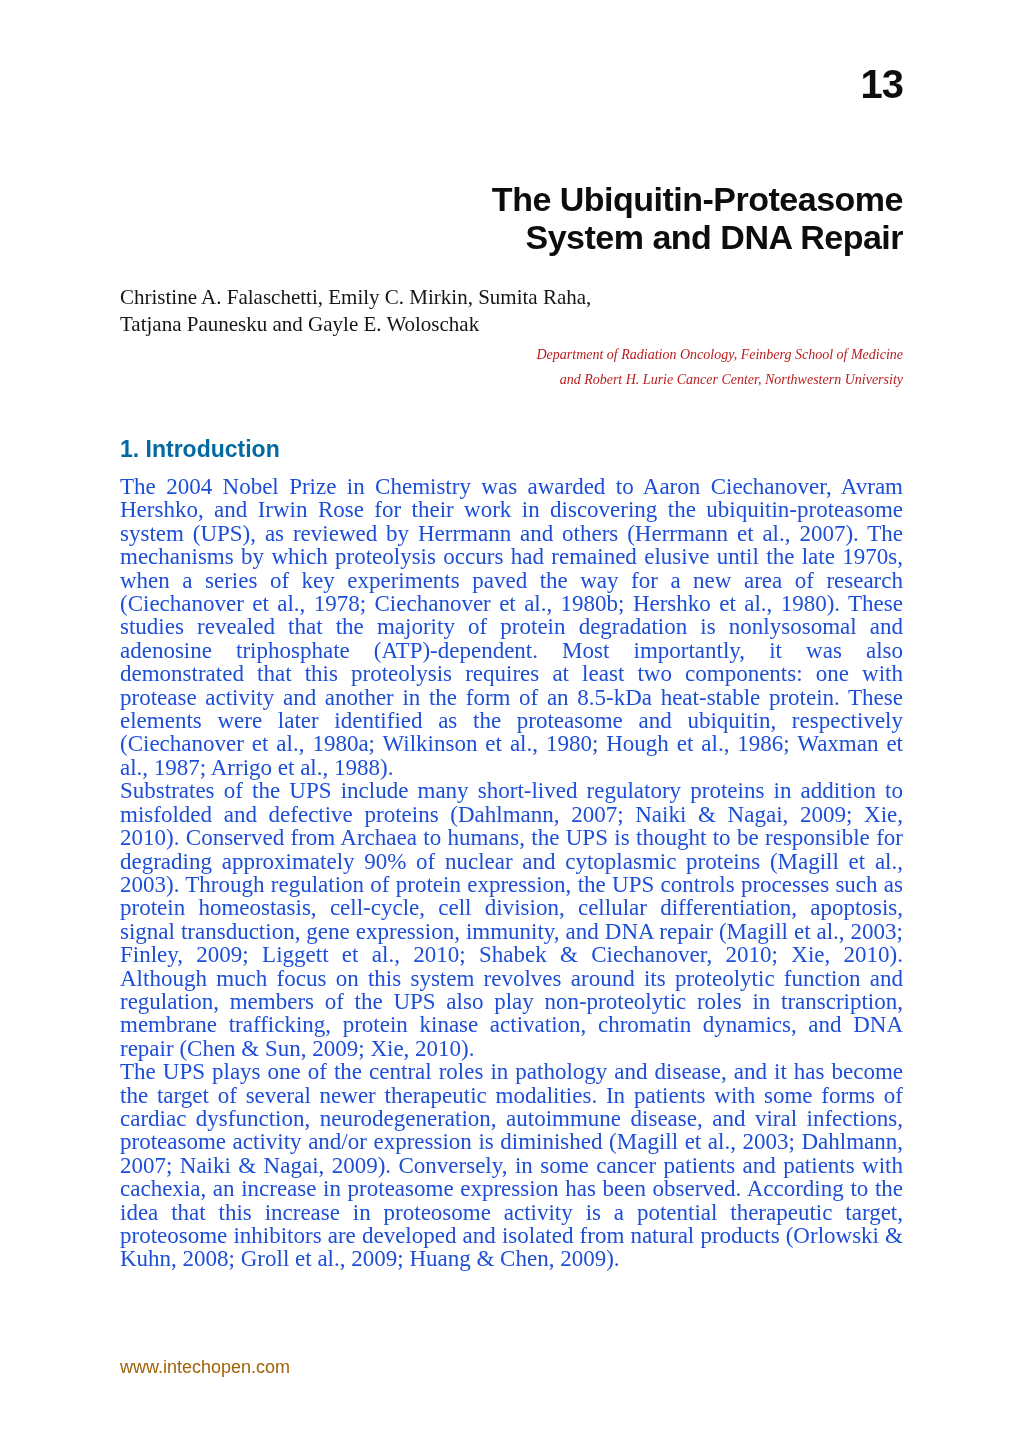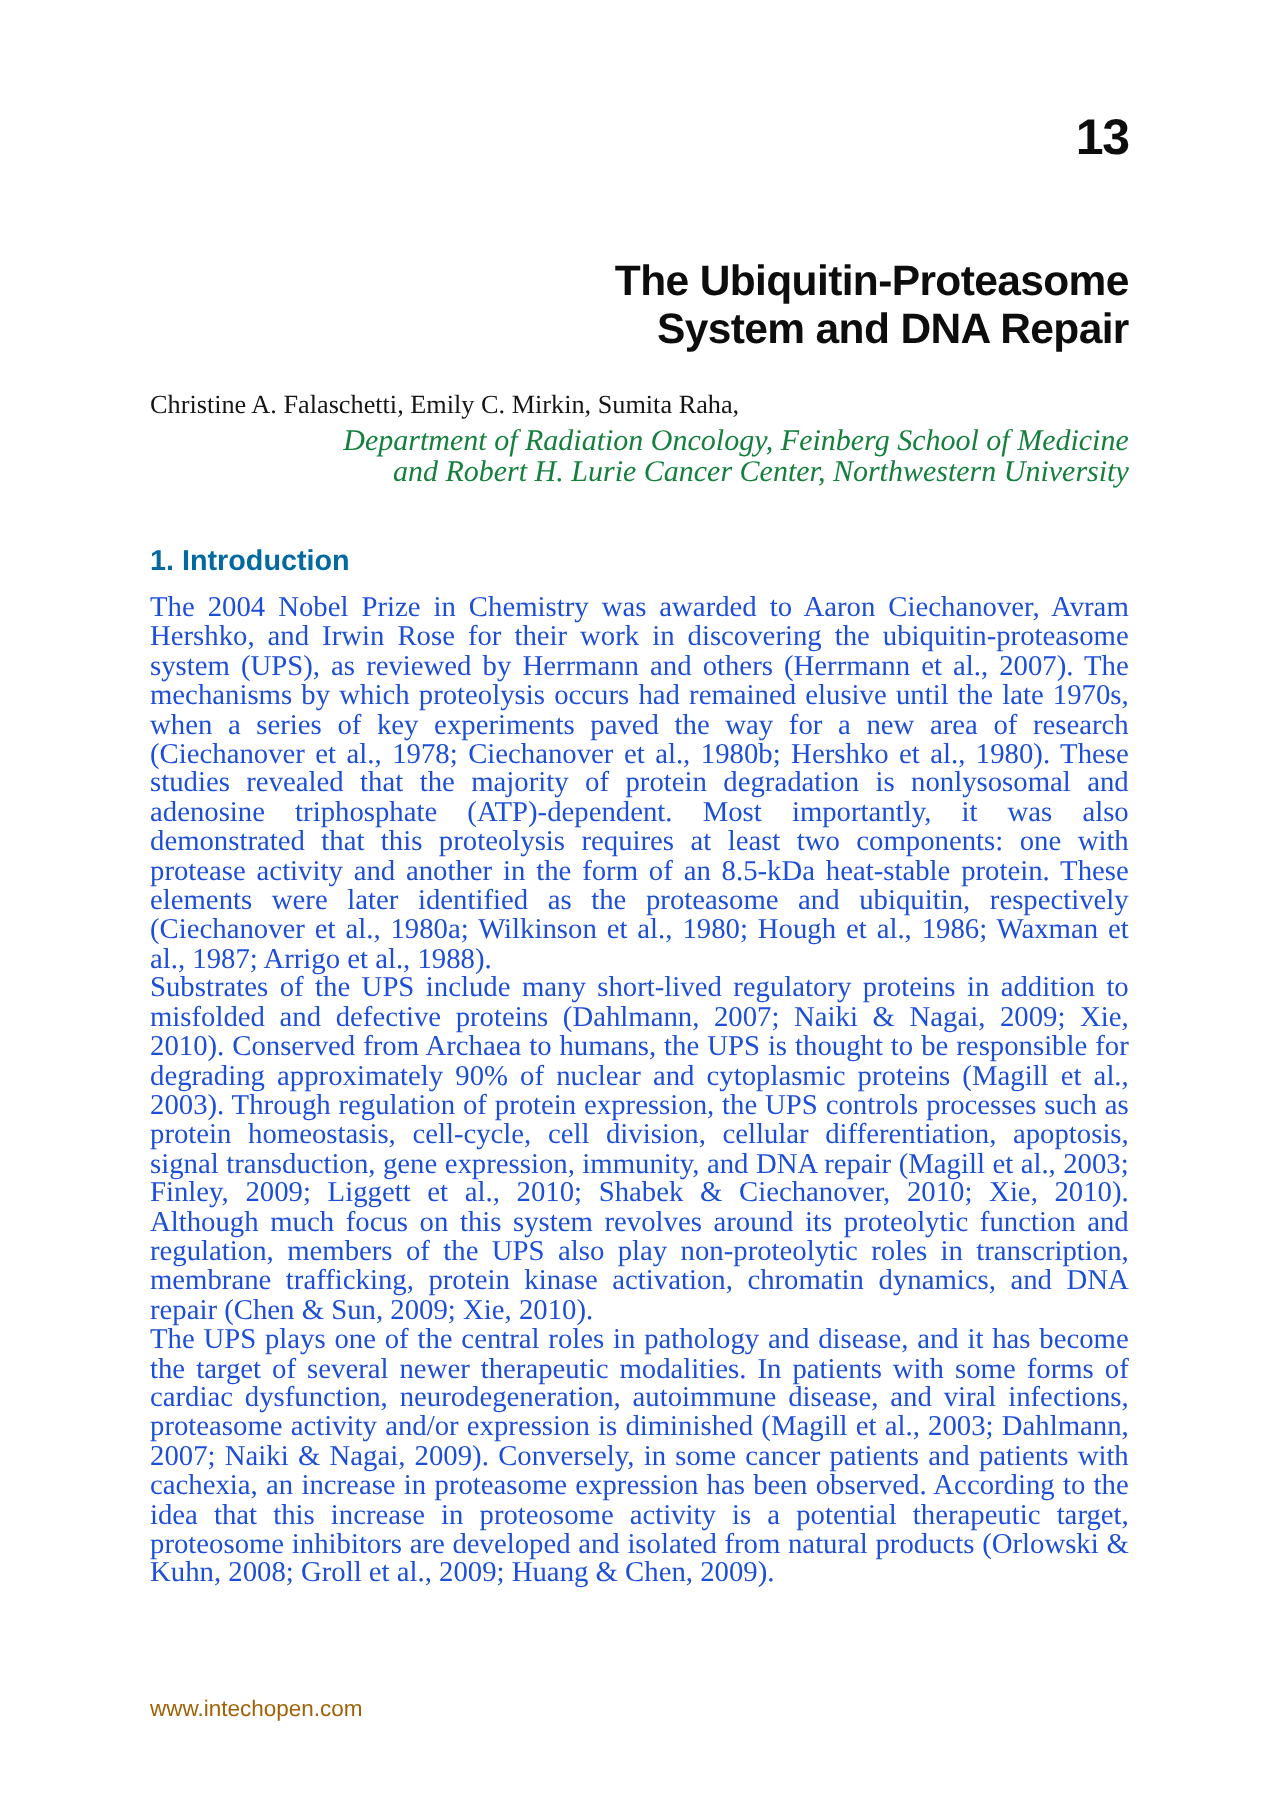--- a/index.html
+++ b/index.html
@@ -17,21 +17,21 @@
     box-sizing: border-box;
     overflow: hidden;
   }
   .content {
     position: absolute;
     left: 120px;
     right: 118px;
     top: 0;
   }
   .chapter-number {
-    margin-top: 88px;
+    margin-top: 62px;
     text-align: right;
     font-family: "Liberation Sans", sans-serif;
     font-weight: bold;
     font-size: 40px;
     line-height: 44px;
     letter-spacing: -1px;
     color: #0d0d0d;
   }
   .chapter-title {
     margin-top: 74px;
@@ -48,23 +48,23 @@
     font-family: "Liberation Serif", serif;
     font-size: 21px;
     line-height: 27px;
     color: #151515;
   }
   .affiliation {
     margin-top: 4px;
     text-align: right;
     font-family: "Liberation Serif", serif;
     font-style: italic;
-    font-size: 24px;
+    font-size: 14px;
     line-height: 25px;
-    color: #15803d;
+    color: #b91c1c;
   }
   .section-heading {
     margin-top: 44px;
     font-family: "Liberation Sans", sans-serif;
     font-weight: bold;
     font-size: 23px;
     line-height: 26px;
     color: #0369a1;
   }
   .body-text {
@@ -97,20 +97,21 @@
 
     <div class="chapter-number">13</div>
 
     <div class="chapter-title">
       <div>The Ubiquitin-Proteasome</div>
       <div>System and DNA Repair</div>
     </div>
 
     <div class="authors">
       <div>Christine A. Falaschetti, Emily C. Mirkin, Sumita Raha,</div>
+      <div>Tatjana Paunesku and Gayle E. Woloschak</div>
     </div>
 
     <div class="affiliation">
       <div>Department of Radiation Oncology, Feinberg School of Medicine</div>
       <div>and Robert H. Lurie Cancer Center, Northwestern University</div>
     </div>
 
     <div class="section-heading">1. Introduction</div>
 
     <div class="body-text">

